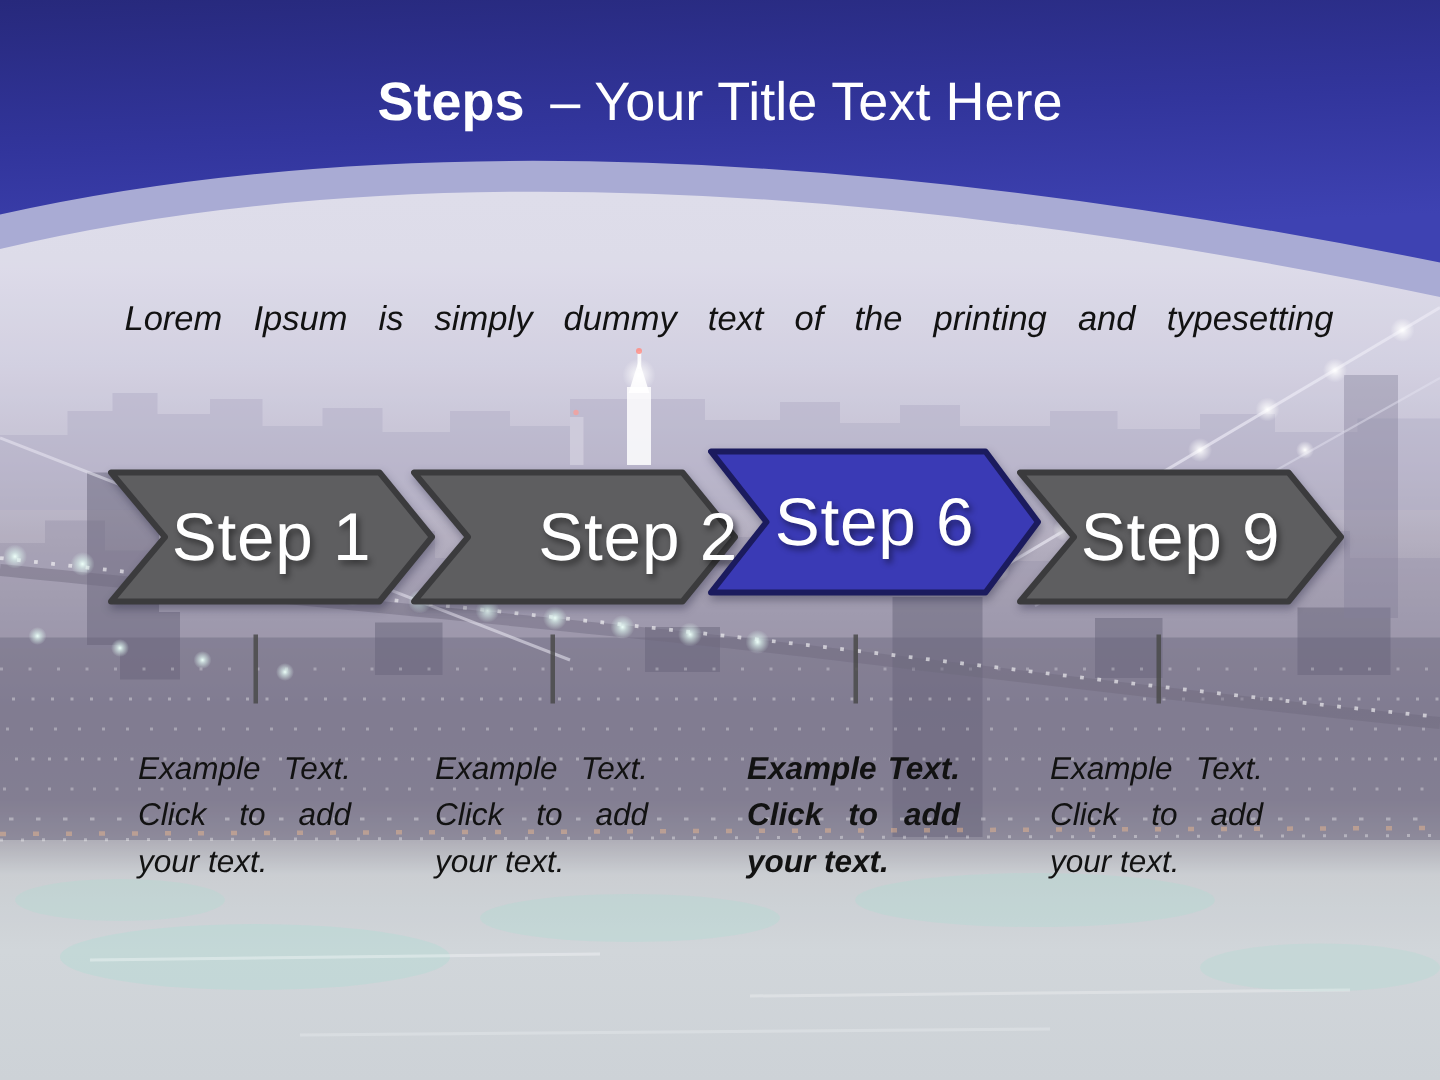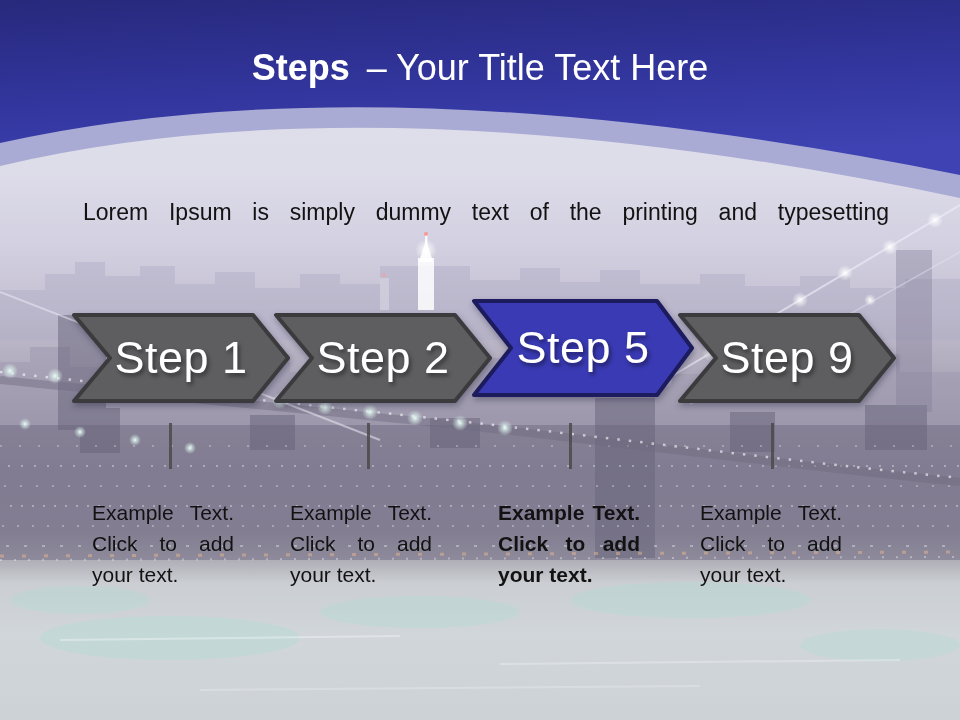--- a/index.html
+++ b/index.html
@@ -27,40 +27,40 @@
 
   
   .header-shape{position:absolute;top:0;left:0;z-index:2;}
 
   .title{position:absolute;top:46px;left:0;right:0;z-index:3;text-align:center;
          color:var(--title-color);font-size:36px;line-height:44px;}
   .title .t-bold{font-weight:700;margin-right:17px;}
   .title .t-rest{font-weight:400;}
 
   .intro{position:absolute;left:83px;top:196px;width:806px;z-index:3;
-         font-size:23px;line-height:33px;color:var(--body-text-color);}
+         font-style:italic;font-size:23px;line-height:33px;color:var(--body-text-color);}
   .intro .l1{text-align:justify;text-align-last:justify;}
 
   .chevron{position:absolute;top:303px;width:218px;height:110px;z-index:3;
            display:flex;align-items:center;justify-content:center;
            filter:drop-shadow(1px 3px 3px rgba(20,20,50,.35));}
   .chevron svg{position:absolute;inset:0;width:100%;height:100%;overflow:visible;}
-  .c1{left:72px;}.c2{left:274px;}.c4{left:678px;}
+  .c1{left:72px;}.c2{left:274px;justify-content:flex-end;}.c4{left:678px;}
   .c3{left:472px;top:299px;width:222px;height:98px;z-index:4;}
   .chev-shape{fill:var(--chevron-gray-fill);stroke:var(--chevron-gray-border);
               stroke-width:4;stroke-linejoin:round;}
   .chev-shape.hl{fill:var(--chevron-highlight-fill);stroke:var(--chevron-highlight-border);}
   .step-label{position:relative;color:var(--step-label-color);font-size:45px;
               letter-spacing:.5px;text-shadow:2px 3px 4px rgba(0,0,0,.45);}
 
   .tick{position:absolute;top:423px;width:3px;height:46px;z-index:3;
         background:var(--tick-color);opacity:.85;}
   .t1{left:169px;}.t2{left:367px;}.t3{left:569px;}.t4{left:771px;}
 
-  .desc{position:absolute;top:497px;width:142px;z-index:3;
+  .desc{position:absolute;top:497px;width:142px;z-index:3;font-style:italic;
         font-size:21px;line-height:31px;text-align:justify;color:var(--body-text-color);}
   .d1{left:92px;}.d2{left:290px;}.d3{left:498px;font-weight:700;}.d4{left:700px;}
 </style>
 </head>
 <body>
 
 <div class="slide">
 
   <svg class="bg" width="960" height="720" viewBox="0 0 960 720" aria-hidden="true">
     <defs>
@@ -224,21 +224,21 @@
   <div class="chevron c2">
     <svg viewBox="0 0 218 90">
         <polygon class="chev-shape" points="2,2 181,2 216,45 181,88 2,88 38,45"></polygon>
       </svg>
     <span class="step-label">Step 2</span>
   </div>
   <div class="chevron c3">
     <svg viewBox="0 0 222 98">
         <polygon class="chev-shape hl" points="2,2 185,2 220,49 185,96 2,96 39,49"></polygon>
       </svg>
-    <span class="step-label">Step 5</span>
+    <span class="step-label">Step 6</span>
   </div>
   <div class="chevron c4">
     <svg viewBox="0 0 218 90">
         <polygon class="chev-shape" points="2,2 181,2 216,45 181,88 2,88 38,45"></polygon>
       </svg>
     <span class="step-label">Step 9</span>
   </div>
 
   <div class="tick t1"></div>
   <div class="tick t2"></div>

